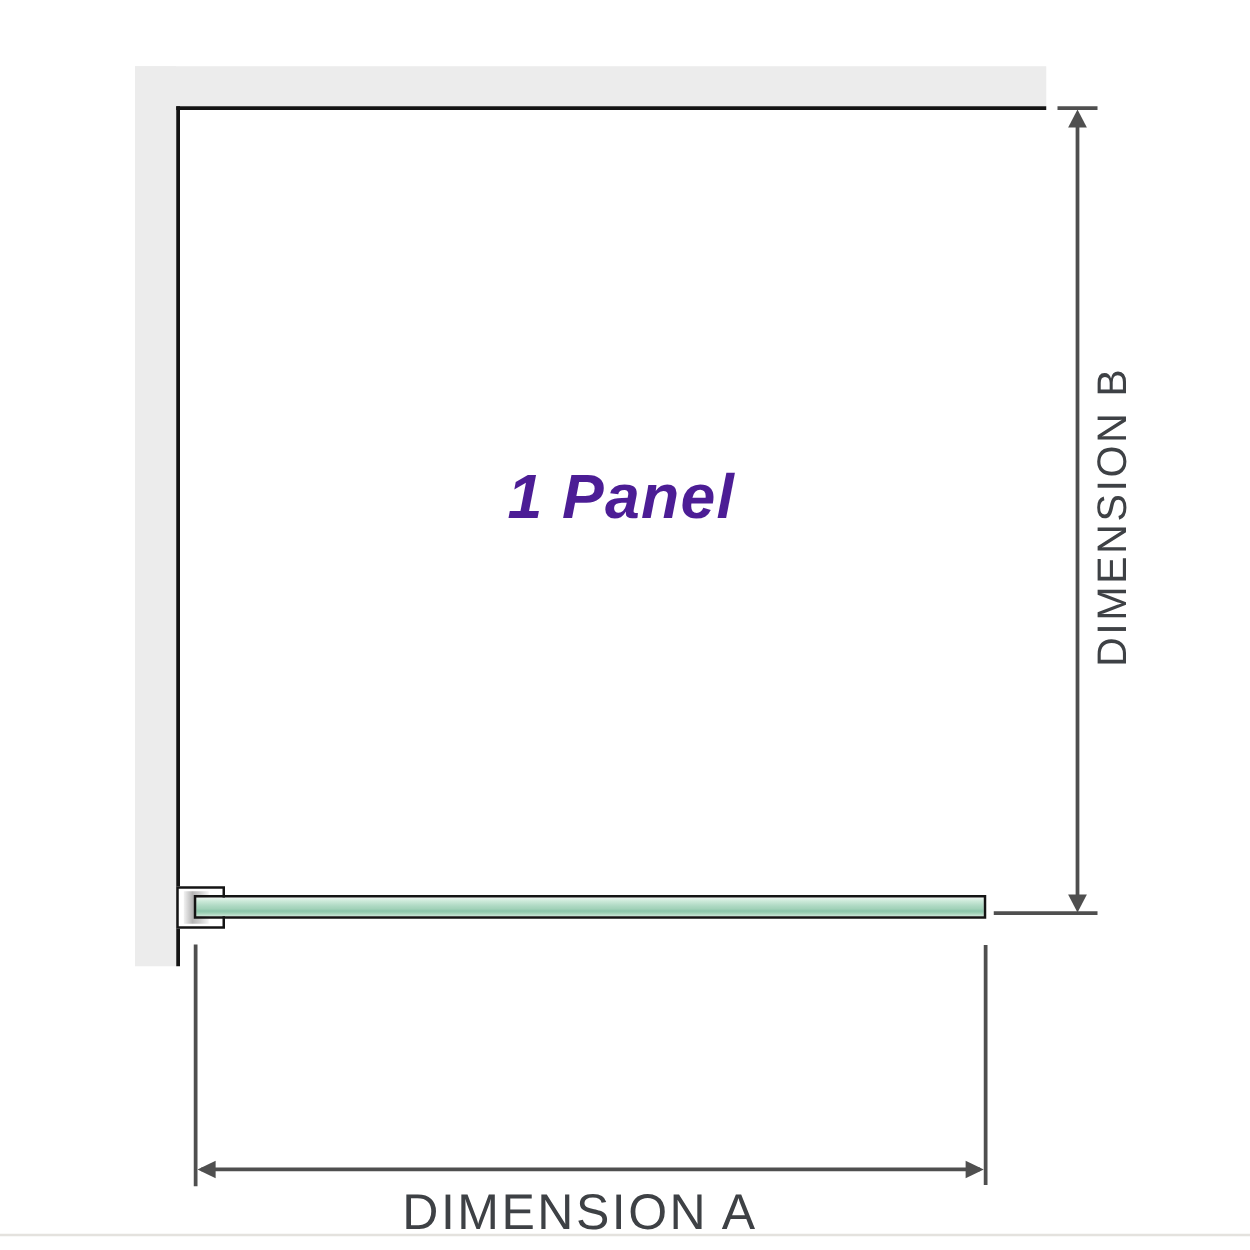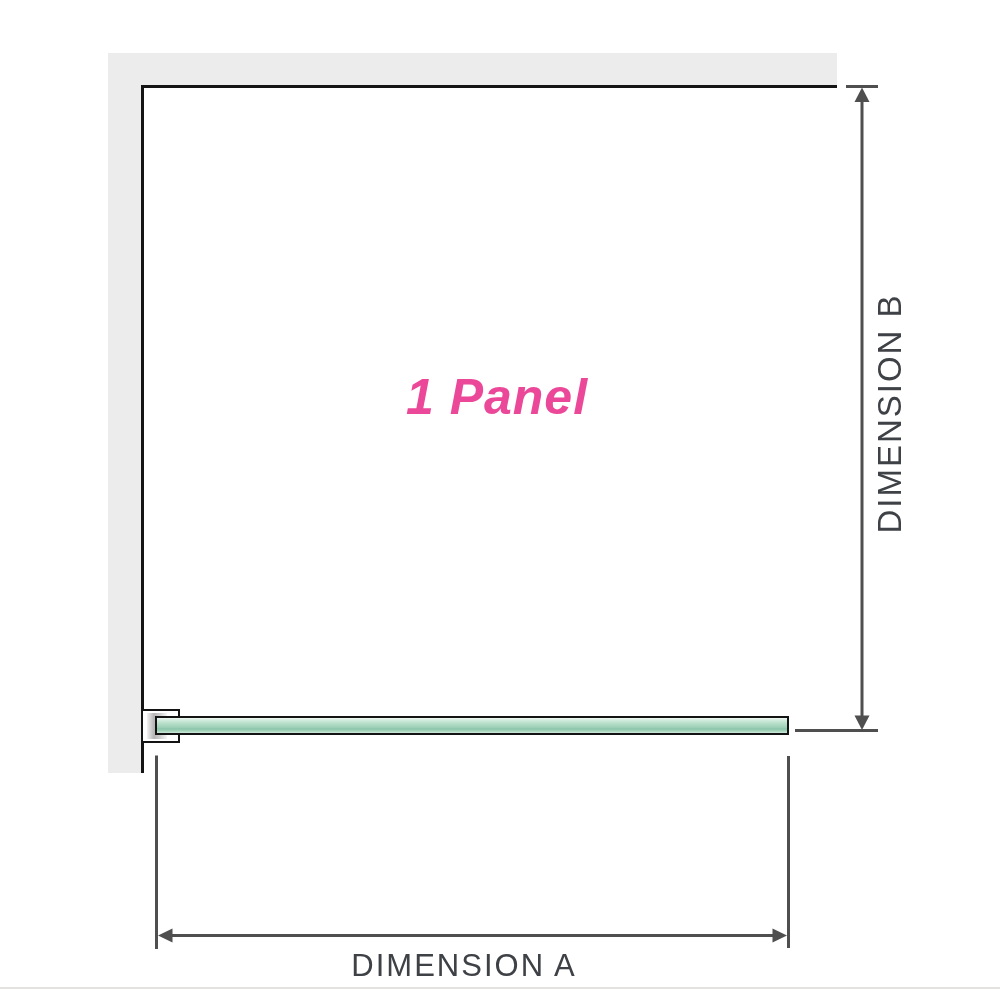--- a/index.html
+++ b/index.html
@@ -20,21 +20,21 @@
   .edge-v { left: 141px; top: 85px; width: 2.5px; height: 688px; background: #141414; }
 
   
   .panel-label {
     left: 297px; top: 368px; width: 400px;
     text-align: center;
     font-style: italic;
     font-weight: bold;
     font-size: 50px;
     letter-spacing: 1px;
-    color: #ec4899;
+    color: #4c1d95;
   }
 
   
   .bracket {
     left: 141px; top: 709px; width: 35px; height: 30px;
     border: 2px solid #141414;
     background: #ffffff;
   }
   .bracket-insert {
     position: absolute;
@@ -60,21 +60,21 @@
     font-weight: 300;
     font-size: 33px;
     letter-spacing: 2px;
     color: #3e4145;
     white-space: nowrap;
   }
   .dim-a-label {
     left: 314px; top: 948px; width: 300px;
     text-align: center;
     font-weight: 300;
-    font-size: 31px;
+    font-size: 40px;
     letter-spacing: 2px;
     color: #3e4145;
     white-space: nowrap;
   }
 
   .bottom-rule { left: 0; top: 987px; width: 1000px; height: 2px; background: #e4e2de; }
 </style>
 </head>
 <body>
 

